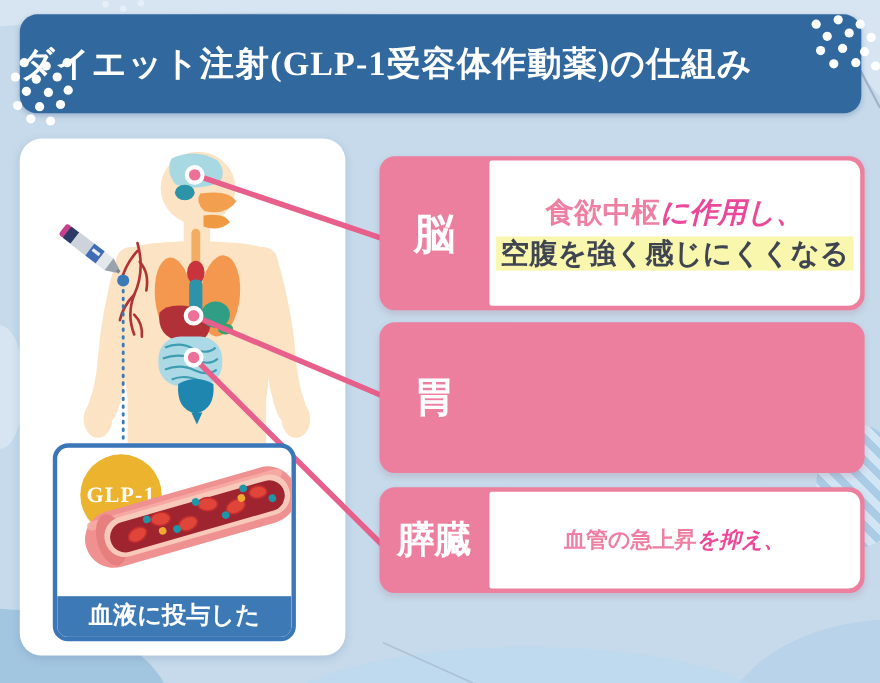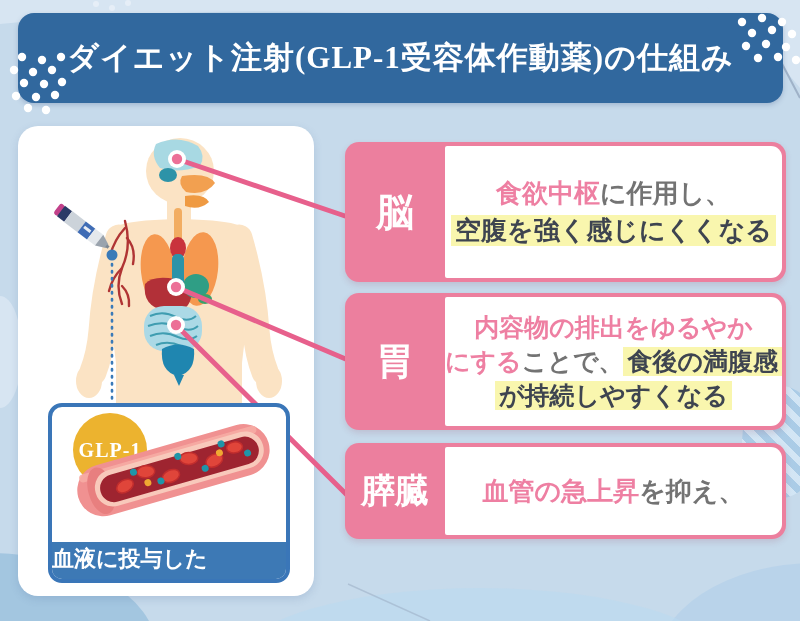--- a/index.html
+++ b/index.html
@@ -3,58 +3,58 @@
 <meta charset="utf-8">
 <style>
   html,body{margin:0;padding:0;background:#c6daeb;}
   #stage{position:relative;width:800px;height:621px;overflow:hidden;
          background:#c6daeb;font-family:"Liberation Serif","DejaVu Serif",serif;}
   svg{display:block;}
   .abs{position:absolute;}
 
   
   .banner{left:18px;top:13px;width:765px;height:90px;background:#31689e;border-radius:16px;
-          display:flex;align-items:center;justify-content:center;
+          display:flex;align-items:center;
           box-shadow:0 2px 5px rgba(50,80,130,.25);z-index:30;}
   .banner h1{margin:0;color:#ffffff;font-size:31px;font-weight:bold;letter-spacing:1px;white-space:nowrap;}
   .hdr-dots{left:0;top:0;width:800px;height:130px;z-index:31;pointer-events:none;}
 
   
   .panel{left:18px;top:126px;width:296px;height:470px;background:#ffffff;border-radius:20px;
          box-shadow:0 3px 8px rgba(70,100,150,.18);z-index:10;}
   .body-svg{left:18px;top:126px;z-index:11;}
 
   
   .connectors{left:0;top:0;width:800px;height:621px;z-index:15;pointer-events:none;}
 
   
-  .inset{left:48px;top:403px;width:242px;height:180px;background:#ffffff;border:4px solid #3a76b8;
+  .inset{left:48px;top:403px;width:221px;height:180px;background:#ffffff;border:4px solid #3a76b8;
          border-radius:14px;box-sizing:border-box;z-index:20;display:flex;flex-direction:column;overflow:hidden;}
   .inset-art{position:relative;flex:1;}
   .glp-badge{position:absolute;left:21px;top:6px;width:74px;height:74px;border-radius:50%;
              background:#ecb32f;display:flex;align-items:center;justify-content:center;
              color:#fff;font-size:20px;font-weight:bold;letter-spacing:1px;}
   .vessel{position:absolute;left:0;top:0;}
-  .inset-caption{background:#3d79b5;color:#ffffff;text-align:left;font-weight:bold;
+  .inset-caption{background:#3d79b5;color:#ffffff;text-align:center;font-weight:bold;
                  font-size:22px;line-height:28px;padding:3px 0 6px;}
 
   
   .card{left:345px;width:441px;background:#ec7f9e;border-radius:14px;z-index:20;
         box-shadow:0 3px 6px rgba(150,70,100,.18);}
   .card .label{position:absolute;left:0;top:0;width:100px;height:100%;display:flex;
                align-items:center;justify-content:center;color:#ffffff;font-weight:bold;}
   .card .content{position:absolute;left:100px;top:4px;right:4px;bottom:4px;background:#ffffff;
                  border-radius:2px 11px 11px 2px;display:flex;flex-direction:column;
                  align-items:center;justify-content:center;}
   .tline{white-space:nowrap;font-weight:bold;}
   .card1 .tline{font-size:26px;line-height:37px;}
   .card2 .tline{font-size:25px;line-height:34px;}
-  .card3 .tline{font-size:26px;line-height:37px;text-align:center;}
+  .card3 .tline{font-size:20px;line-height:37px;text-align:center;}
   .seg-pink{color:#ee7fa2;margin-top:10px;}
-  .seg-dark{color:#737373;}
+  .seg-dark{color:#ec4899;font-style:italic;}
   .seg-hl{color:#3e4450;background:#f9f6ae;padding:1px 4px;}
 
   
   .stripes{right:-20px;top:386px;width:78px;height:112px;border-radius:50%;
            background:repeating-linear-gradient(45deg,#a9cbe6 0 7px,#d3e6f5 7px 14px);
            z-index:5;opacity:.95;}
 </style>
 </head>
 <body>
 
@@ -195,25 +195,20 @@
   <div class="abs card card1" style="top:142px;height:140px;">
     <div class="label" style="font-size:38px;">脳</div>
     <div class="content">
         <div class="tline"><span class="seg-pink">食欲中枢</span><span class="seg-dark">に作用し、</span></div>
         <div class="tline"><span class="seg-hl">空腹を強く感じにくくなる</span></div>
       </div>
   </div>
 
   <div class="abs card card2" style="top:293px;height:137px;">
     <div class="label" style="font-size:38px;">胃</div>
-    <div class="content">
-        <div class="tline"><span class="seg-pink">内容物の排出をゆるやか</span></div>
-        <div class="tline"><span class="seg-pink">にする</span><span class="seg-dark">ことで、</span><span class="seg-hl">食後の満腹感</span></div>
-        <div class="tline"><span class="seg-hl">が持続しやすくなる</span></div>
-      </div>
   </div>
 
   <div class="abs card card3" style="top:443px;height:96px;">
     <div class="label" style="font-size:34px;">膵臓</div>
     <div class="content">
         <div class="tline"><span class="seg-pink">血管の急上昇</span><span class="seg-dark">を抑え、</span></div>
       </div>
   </div>
 
   <div class="abs banner">

